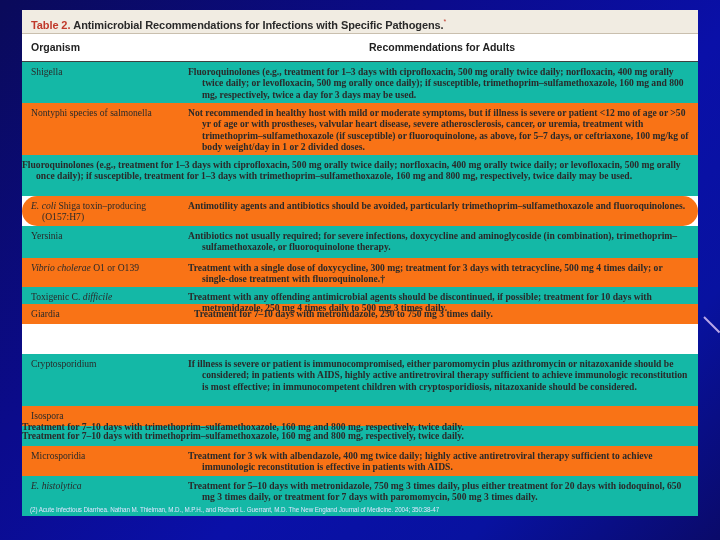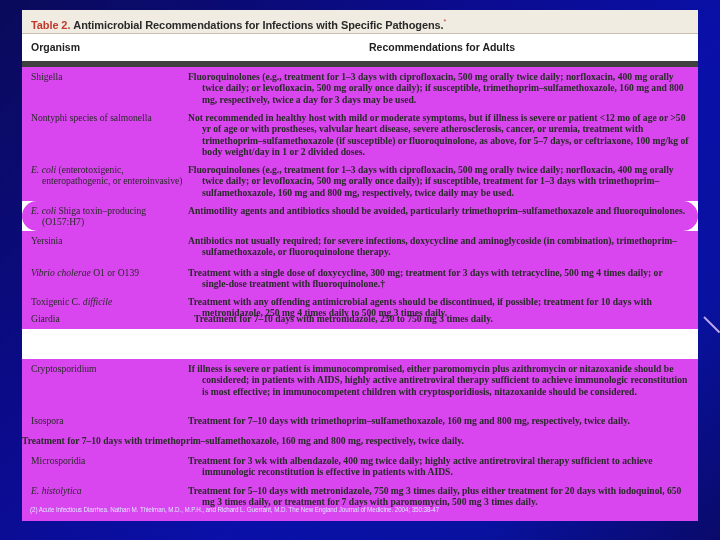--- a/index.html
+++ b/index.html
@@ -18,32 +18,32 @@
     border-bottom: 1px solid #c9bfae;
     font-size: 11px; line-height: 23px; padding-left: 9px;
     color: #222; letter-spacing: -0.1px;
     white-space: nowrap;
   }
   .caption .lbl { color: #c0392b; font-weight: bold; }
   .caption .ttl { font-weight: bold; color: #2a2a2a; }
   .caption sup { font-size: 7px; color: #c0392b; }
   .header-row {
     display: flex; height: 27px; background: #ffffff;
-    border-bottom: 6px solid #404040;
+    border-bottom: 1px solid #404040;
     font-size: 10.5px; font-weight: bold; color: #222;
   }
   .header-row .c1 { width: 166px; padding-left: 9px; line-height: 27px; box-sizing: border-box; }
   .header-row .c2 { flex: 1; line-height: 27px; padding-left: 181px; }
   .row {
     display: flex; font-family: "Liberation Serif", serif;
     font-size: 9.6px; color: #2a2a2a; line-height: 11.4px;
     box-sizing: border-box; padding-top: 4px;
   }
-  .row.tint { background: #d946ef; }
-  .row.white { background: #d946ef; }
+  .row.tint { background: #14b8a6; }
+  .row.white { background: #f97316; }
   .row .c1 { width: 166px; padding-left: 9px; box-sizing: border-box; }
   .row .c2 { flex: 1; padding-right: 8px; }
   .hang { padding-left: 11px; text-indent: -11px; }
   .c2 .hang { padding-left: 14px; text-indent: -14px; font-weight: bold; }
   em { font-style: italic; }
   .citation {
     position: absolute; left: 30px; top: 506px;
     font-size: 6.3px; color: #dfe4ff; white-space: nowrap;
     font-family: "Liberation Sans", sans-serif; letter-spacing: -0.1px;
   }
@@ -75,23 +75,20 @@
       </div>
       <div class="row white" style="height: 52px;">
         <div class="c1">
           <div class="hang"><span>Nontyphi species of salmonella</span></div>
         </div>
         <div class="c2">
           <div class="hang">Not recommended in healthy host with mild or moderate symptoms, but if illness is severe or patient &lt;12 mo of age or &gt;50 yr of age or with prostheses, valvular heart disease, severe atherosclerosis, cancer, or uremia, treatment with trimethoprim–sulfamethoxazole (if susceptible) or fluoroquinolone, as above, for 5–7 days, or ceftriaxone, 100 mg/kg of body weight/day in 1 or 2 divided doses.</div>
         </div>
       </div>
       <div class="row tint" style="height: 41px;">
-        <div class="c1">
-          <div class="hang"><em>E. coli</em><span> (enterotoxigenic, enteropathogenic, or enteroinvasive)</span></div>
-        </div>
         <div class="c2">
           <div class="hang">Fluoroquinolones (e.g., treatment for 1–3 days with ciprofloxacin, 500 mg orally twice daily; norfloxacin, 400 mg orally twice daily; or levofloxacin, 500 mg orally once daily); if susceptible, treatment for 1–3 days with trimethoprim–sulfamethoxazole, 160 mg and 800 mg, respectively, twice daily may be used.</div>
         </div>
       </div>
       <div class="row white" style="height: 30px; border-radius: 15px;">
         <div class="c1">
           <div class="hang"><em>E. coli</em><span> Shiga toxin–producing (O157:H7)</span></div>
         </div>
         <div class="c2">
           <div class="hang">Antimotility agents and antibiotics should be avoided, particularly trimethoprim–sulfamethoxazole and fluoroquinolones.</div>
@@ -130,21 +127,21 @@
         </div>
       </div>
       <div class="row tint" style="height: 52px; margin-top: 30px;">
         <div class="c1">
           <div class="hang"><span>Cryptosporidium</span></div>
         </div>
         <div class="c2">
           <div class="hang">If illness is severe or patient is immunocompromised, either paromomycin plus azithromycin or nitazoxanide should be considered; in patients with AIDS, highly active antiretroviral therapy sufficient to achieve immunologic reconstitution is most effective; in immunocompetent children with cryptosporidiosis, nitazoxanide should be considered.</div>
         </div>
       </div>
-      <div class="row white" style="height: 20px;">
+      <div class="row white" style="height: 20px; flex-direction: column;">
         <div class="c1">
           <div class="hang"><span>Isospora</span></div>
         </div>
         <div class="c2">
           <div class="hang">Treatment for 7–10 days with trimethoprim–sulfamethoxazole, 160 mg and 800 mg, respectively, twice daily.</div>
         </div>
       </div>
       <div class="row tint" style="height: 20px;">
         <div class="c2">
           <div class="hang">Treatment for 7–10 days with trimethoprim–sulfamethoxazole, 160 mg and 800 mg, respectively, twice daily.</div>

